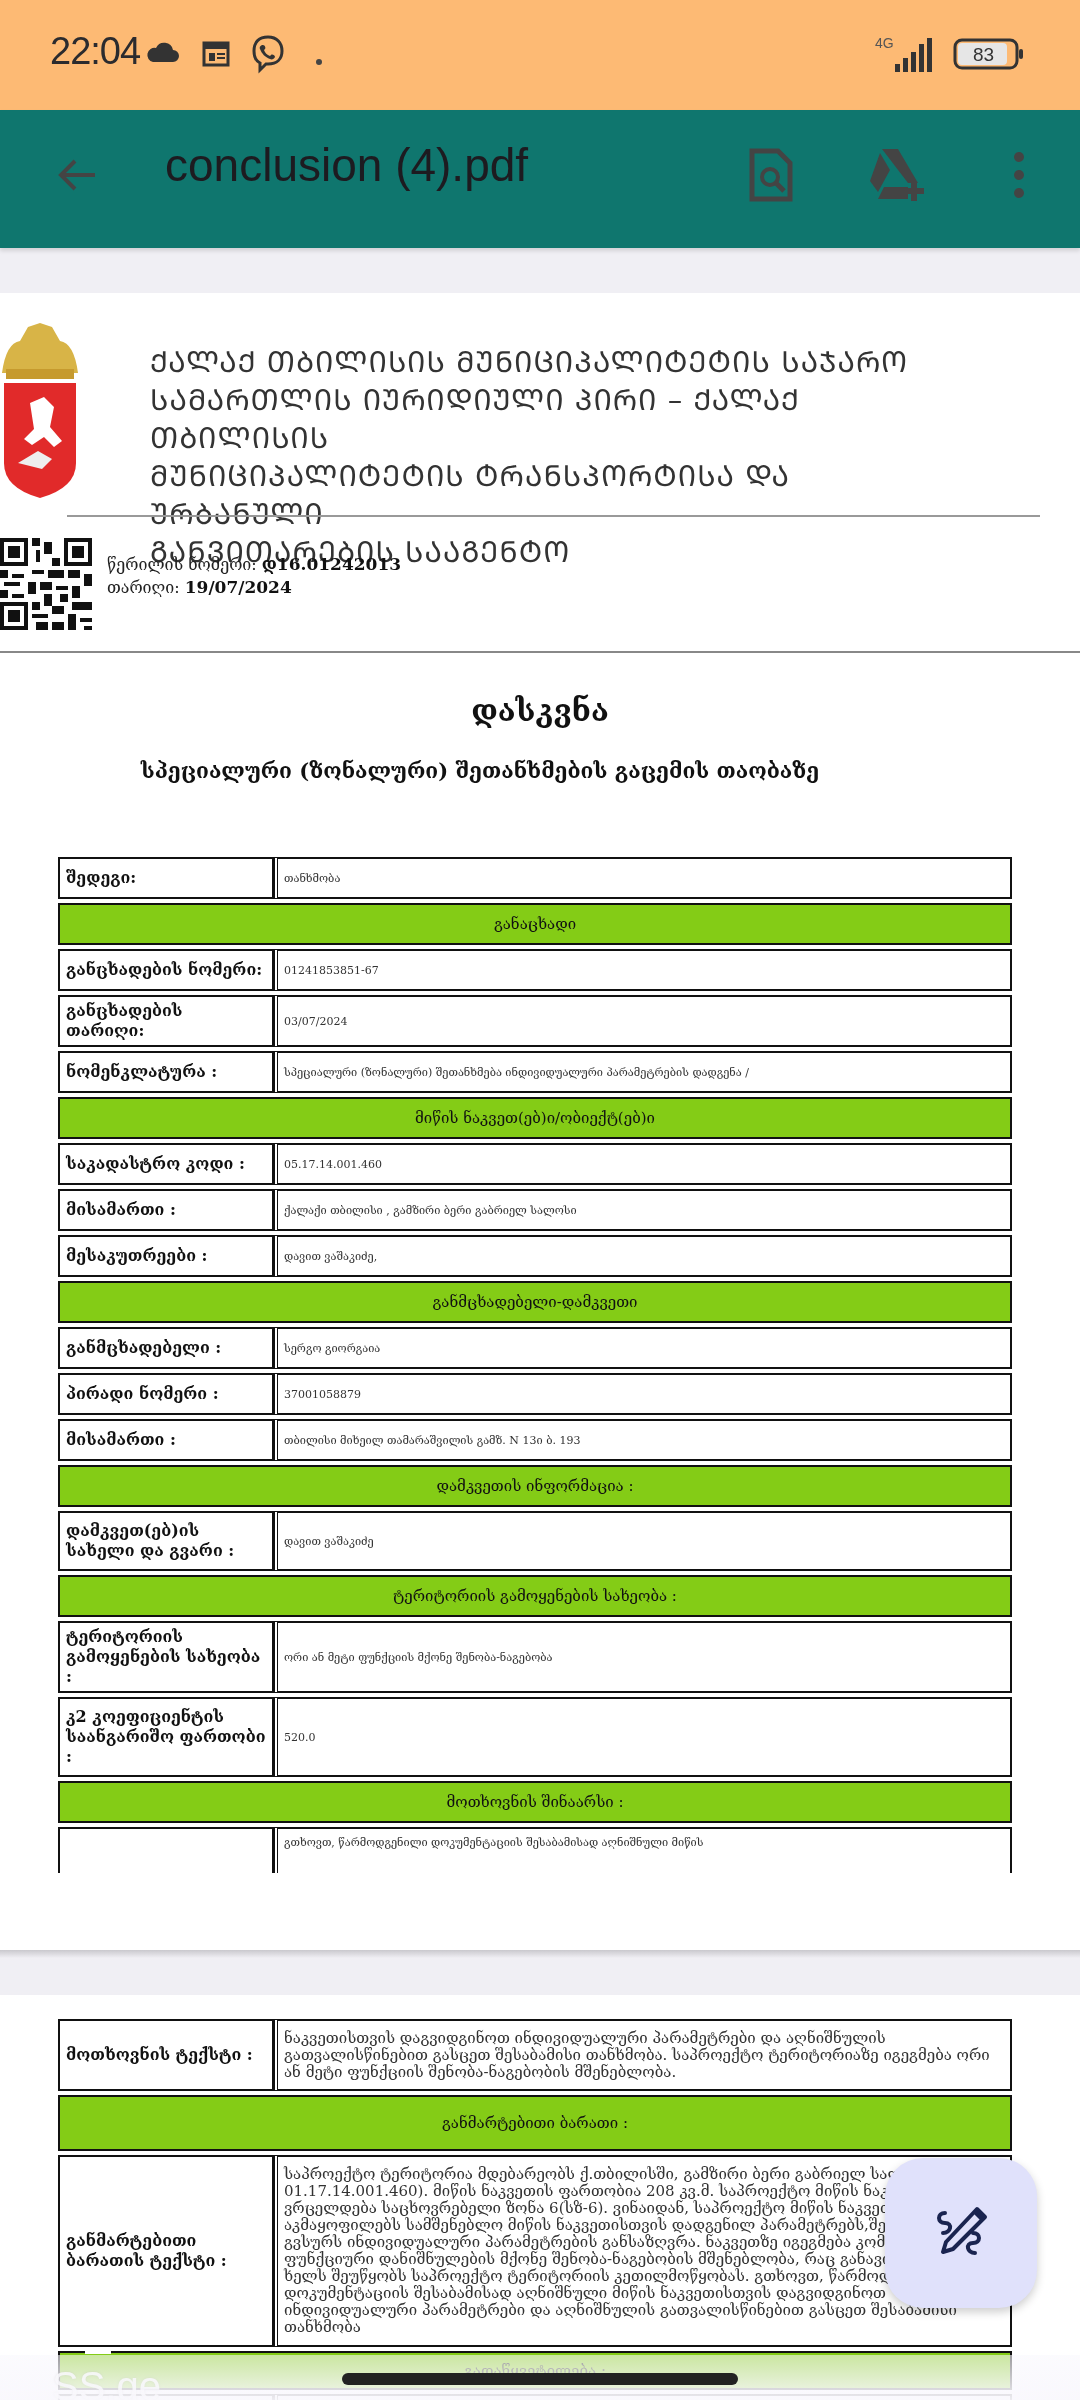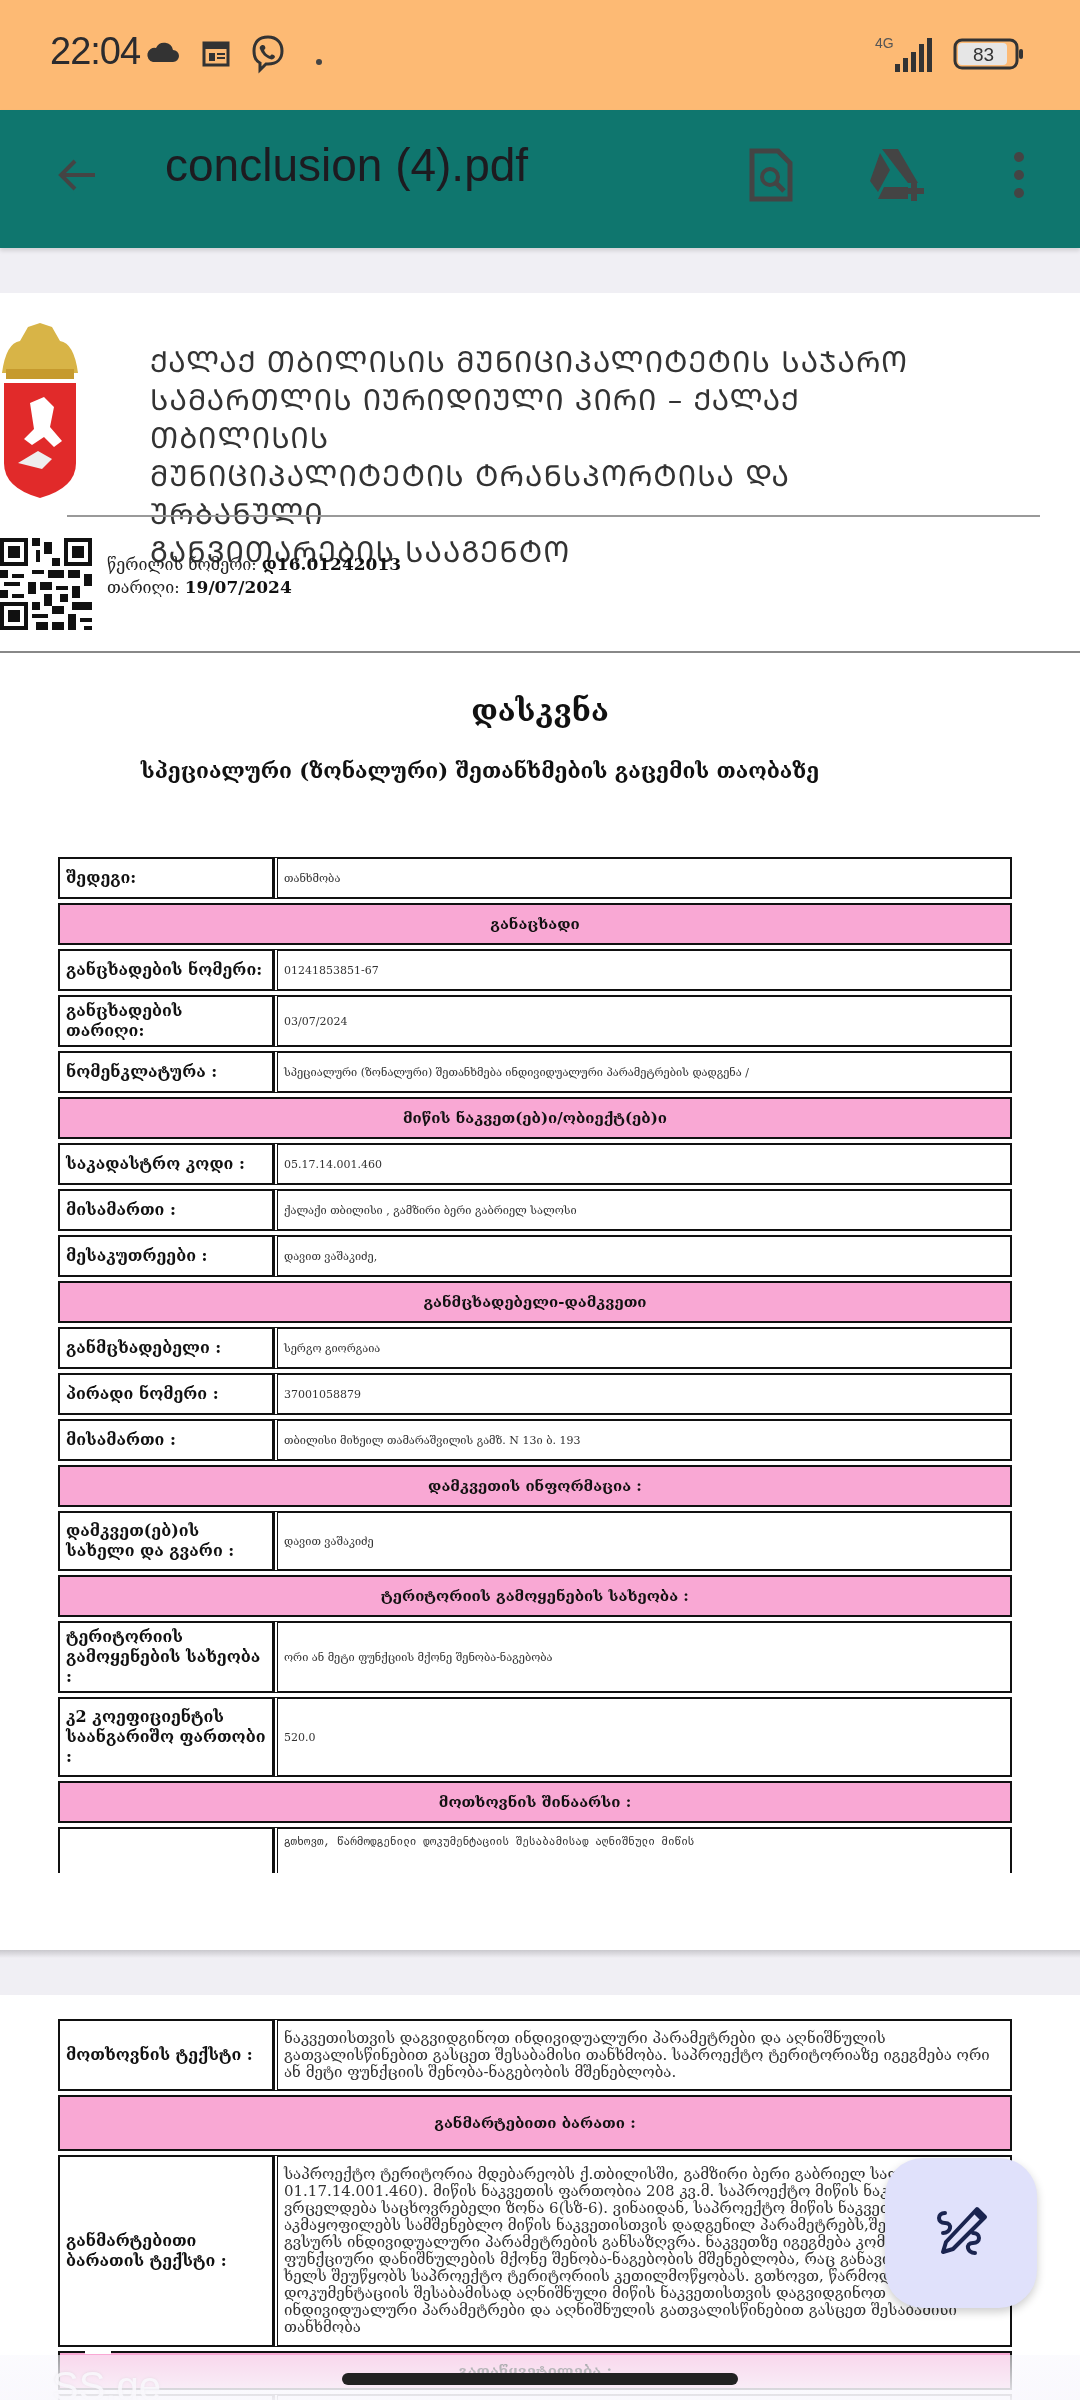--- a/index.html
+++ b/index.html
@@ -62,27 +62,27 @@
     font-family:"DejaVu Serif", serif;
   }
   .doctable td { border:2px solid #111; padding:4px 6px; vertical-align:middle; }
   .doctable td.lbl {
     width:200px; font-weight:bold; font-size:16px; color:#111; line-height:20px;
   }
   .doctable td.val {
     font-size:11px; color:#333; line-height:19px; border-left:4px double #111;
   }
   .doctable td.sec {
-    background:#f9a8d4; text-align:center; font-weight:bold; font-size:15px; color:#111; height:27px;
+    background:#84cc16; text-align:center; font-weight:normal; font-size:15px; color:#111; height:27px;
   }
   .p1table { top:560px; }
   .doctable tr.h1 td { height:30px; }
   .doctable tr.h2 td { height:48px; }
   .doctable tr.h3 td { height:68px; }
-  .doctable tr.cut td { height:36px; vertical-align:top; border-bottom:none;font-family:Liberation Mono, monospace; }
+  .doctable tr.cut td { height:36px; vertical-align:top; border-bottom:none; }
 
   .p2table { top:20px; }
   .p2table td.val { font-size:15px; line-height:17px; }
 
   .gap-shadow { position:absolute; left:0; top:1950px; width:1080px; height:8px; background:linear-gradient(#c9c8cd, #f0eff4); }
 
   .watermark {
     position:absolute; left:52px; top:2296px; font-family:"Liberation Sans", sans-serif;
     font-size:40px; color:rgba(255,255,255,0.85); text-shadow:0 0 3px rgba(0,0,0,0.35);
     display:flex; align-items:center; gap:8px;flex-direction:column;

